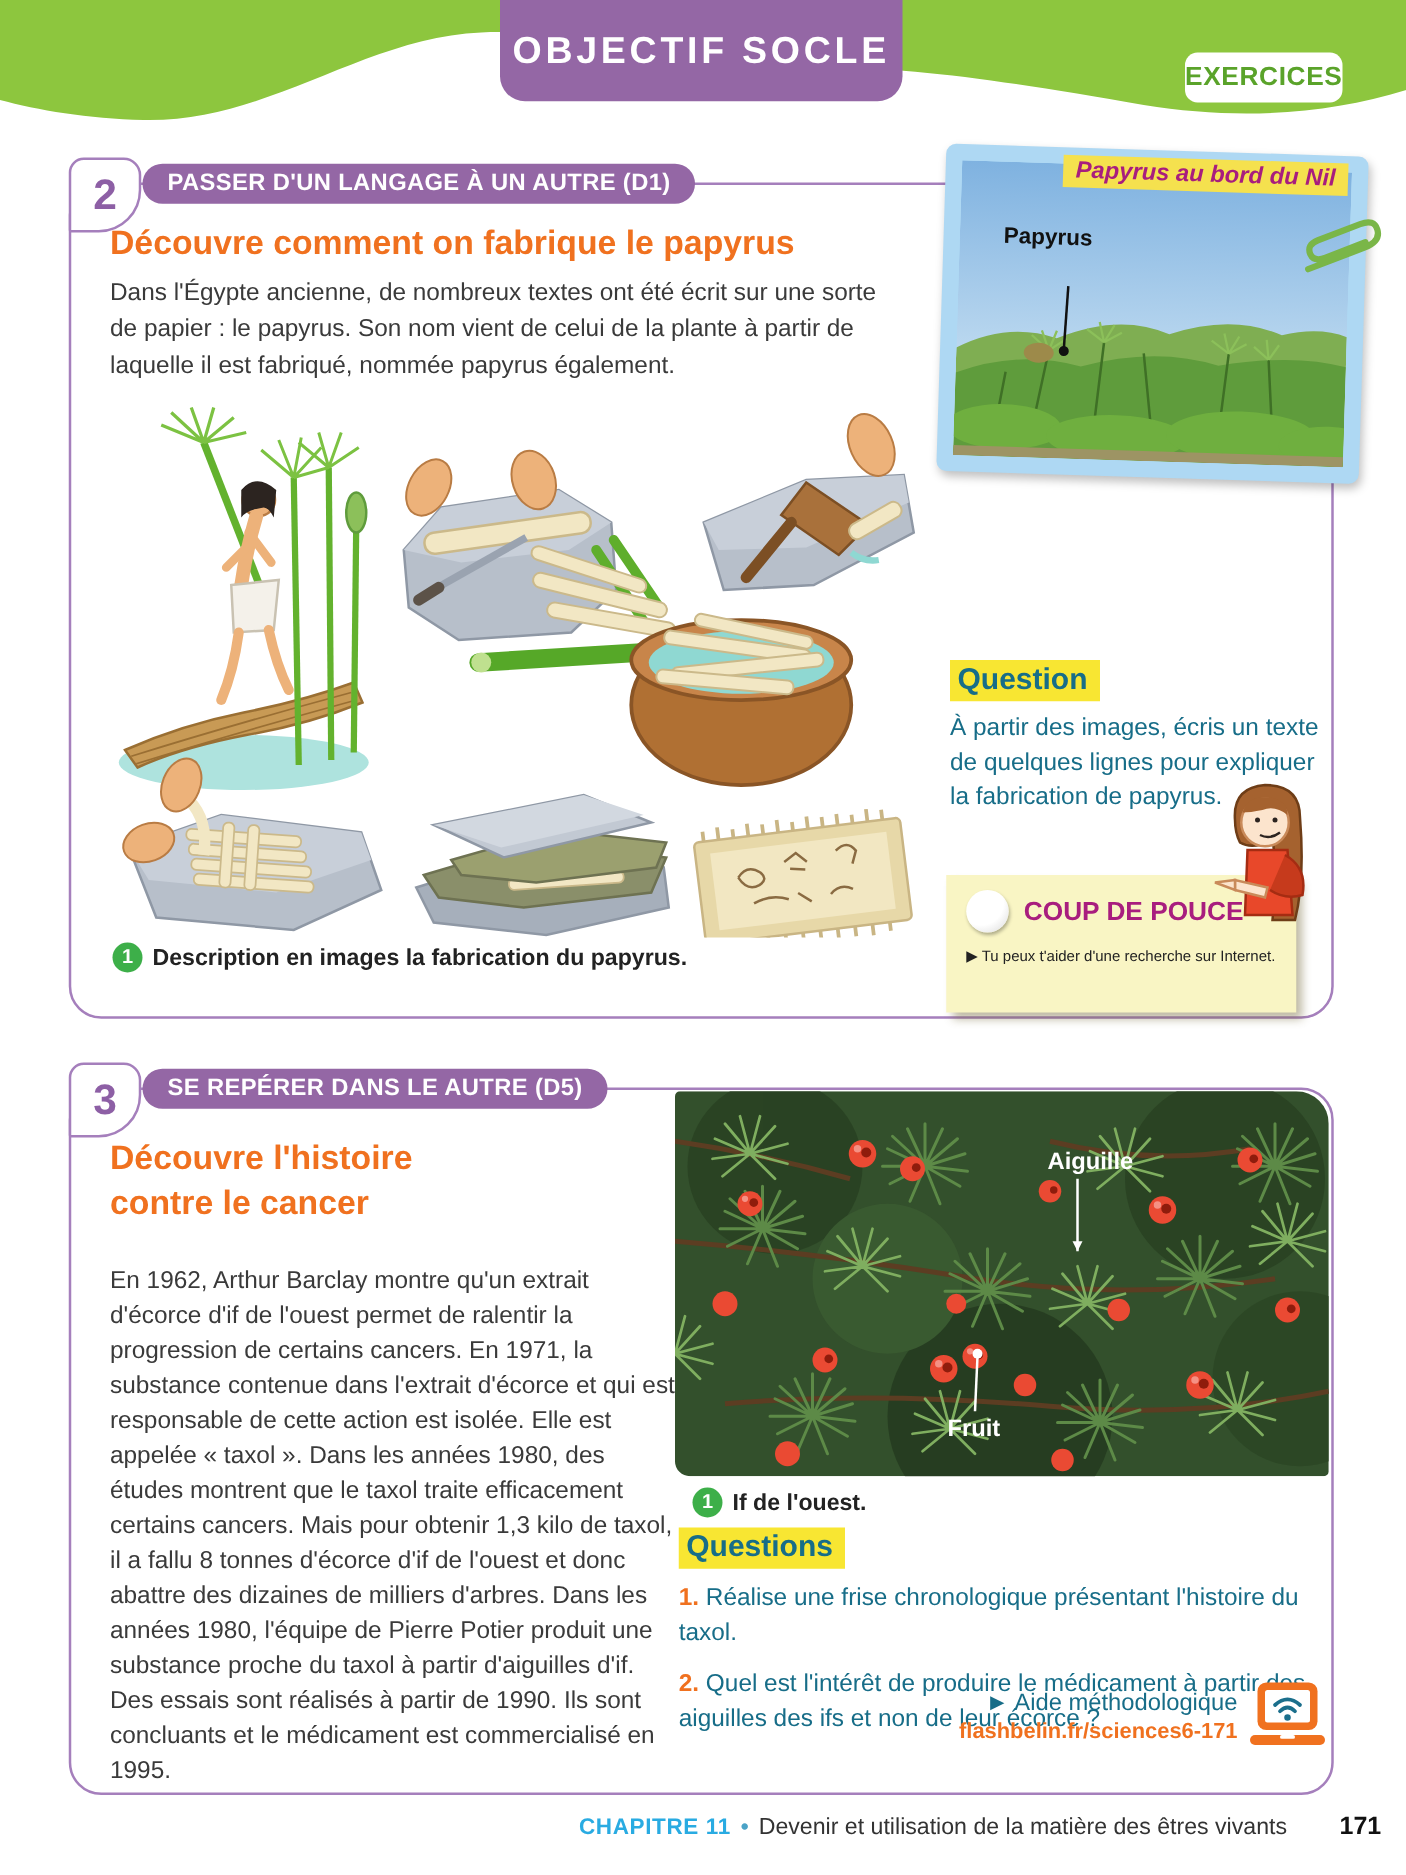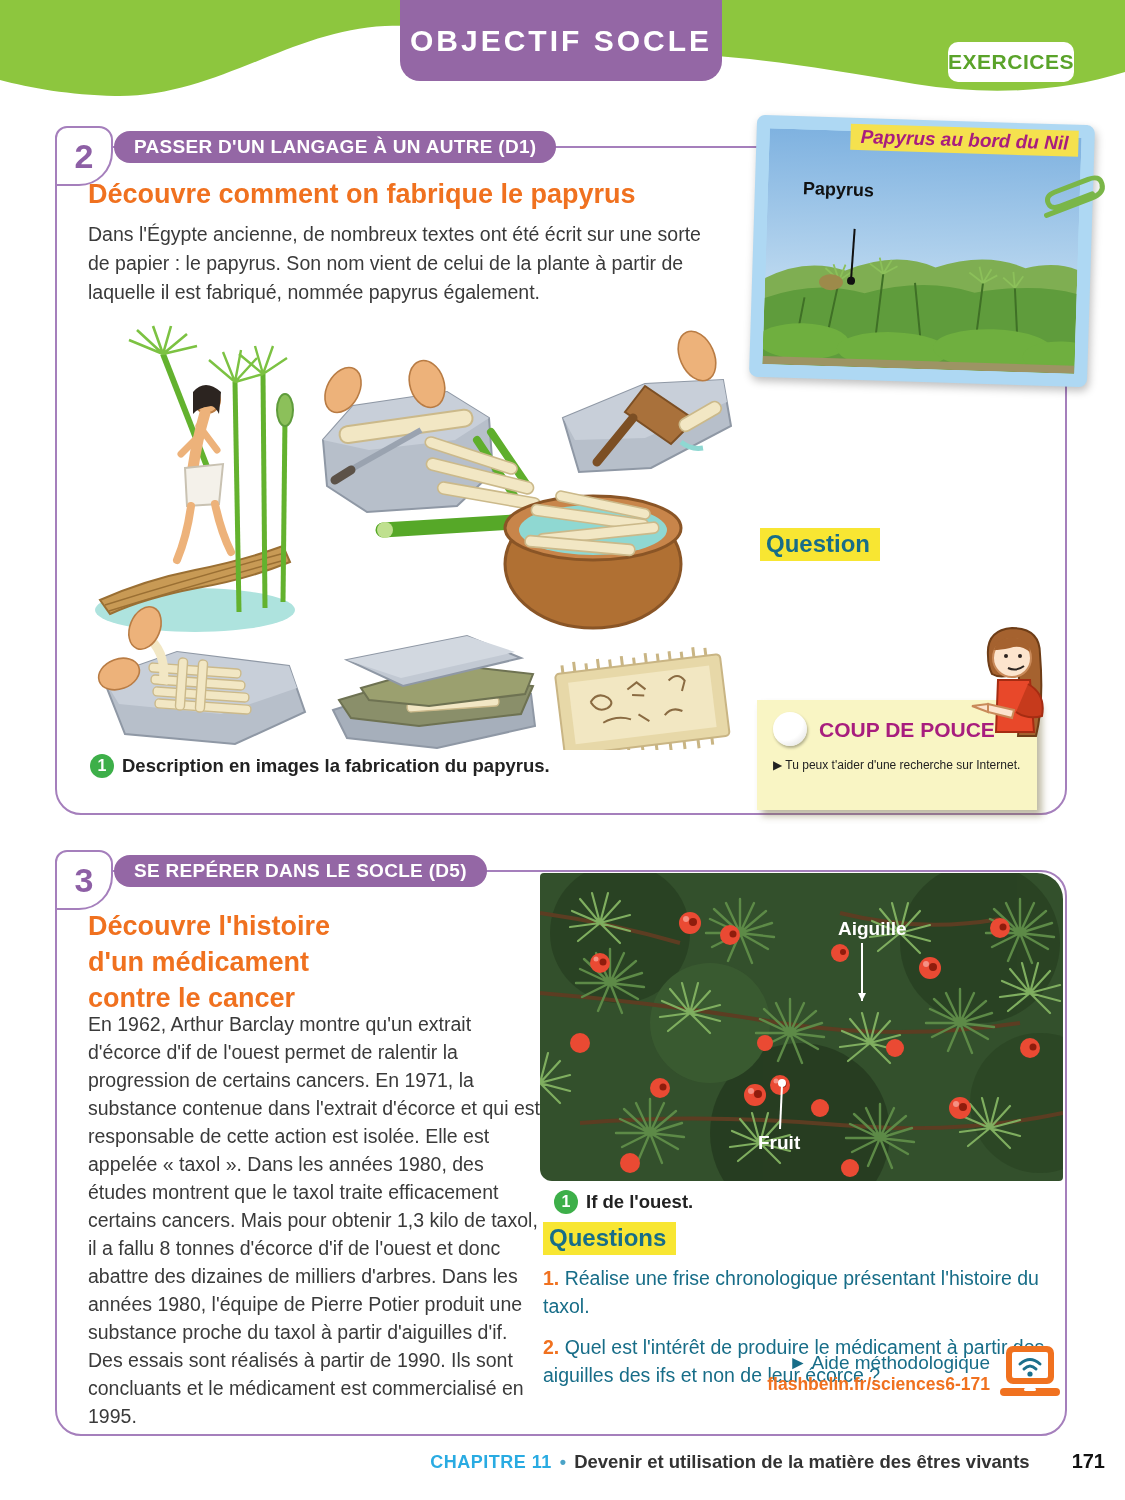--- a/index.html
+++ b/index.html
@@ -62,21 +62,21 @@
   #yew-photo{left:540px;top:872.5px;z-index:2;border-radius:4px 26px 4px 12px;overflow:hidden;}
   #aide-block{left:690px;top:1352px;width:300px;text-align:right;z-index:3;}
   #aide-label{color:#176d88;font-size:19px;font-weight:normal;}
   #aide-url{color:#f0711f;font-size:17.5px;font-weight:bold;}
   #laptop-icon{left:998px;top:1344px;z-index:3;}
 
   
   #footer{left:0;top:1450px;width:1105px;display:flex;justify-content:flex-end;align-items:baseline;gap:8px;}
   #footer .chap{color:#29abe2;font-size:18px;font-weight:bold;letter-spacing:.5px;}
   #footer .sep{color:#4ba3c7;font-size:18px;font-weight:bold;}
-  #footer .chap-title{color:#333;font-size:18.5px;font-weight:bold;}
+  #footer .chap-title{color:#333;font-size:18.5px;font-weight:normal;}
   #footer .pagenum{color:#111;font-size:20px;font-weight:bold;margin-left:34px;}
 </style>
 </head>
 <body>
 
 <div id="page">
 
   <svg id="green-band" class="abs" width="1125" height="110">
     <path d="M0,0 H1125 V72 C1060,92 990,96 915,84 C800,64 720,52 640,54 C560,56 470,22 385,26 C290,30 215,98 115,96 C70,95 30,88 0,80 Z" fill="#8dc63e"></path>
   </svg>
@@ -253,20 +253,21 @@
     <div id="papyrus-label">Papyrus</div>
     <svg id="paperclip" width="80" height="50" viewBox="0 0 80 50">
       <g transform="rotate(-18 40 25)" fill="none" stroke="#7ab648" stroke-width="5" stroke-linecap="round">
         <path d="M8,34 L56,30 Q70,29 70,19 Q70,10 58,11 L22,14 Q12,15 13,23 Q14,30 24,29 L58,26"></path>
       </g>
     </svg>
   </div>
 
   <div class="abs" style="left:760px;top:528px;z-index:3;">
     <span class="q-heading">Question</span>
+    <div class="q-text" style="width:300px;margin-top:8px;">À partir des images, écris un texte de quelques lignes pour expliquer la fabrication de papyrus.</div>
   </div>
 
   <div id="coup-box" class="abs">
     <div id="coup-pin"></div>
     <div id="coup-title">COUP DE POUCE</div>
     <div id="coup-text">
       <span class="q-num" style="color:#222;">▶</span>
       <span>Tu peux t'aider d'une recherche sur Internet.</span>
     </div>
   </div>
@@ -283,26 +284,25 @@
     <path d="M56,86 L30,80 L30,88 L54,94 Z" fill="#fce4cd" stroke="#c98a5a" stroke-width="2"></path>
     <path d="M30,80 L14,82 L30,88 Z" fill="#fce4cd" stroke="#c98a5a" stroke-width="2"></path>
   </svg>
 
   <div id="panel-3" class="abs panel"></div>
 
   <div class="abs num-badge" style="left:55px;top:850px;">
     <span>3</span>
   </div>
   <div class="abs comp-pill" style="left:114px;top:855px;">
-    <span>SE REPÉRER DANS LE SOCLE (D5)</span>
+    <span>SE REPÉRER DANS LE AUTRE (D5)</span>
   </div>
 
   <div class="abs ex-title" style="left:88px;top:908px;">
     <div>Découvre l'histoire</div>
-    <div>d'un médicament</div>
     <div>contre le cancer</div>
   </div>
 
   <div class="abs body-text" style="left:88px;top:1010px;width:452px;line-height:28px;">En 1962, Arthur Barclay montre qu'un extrait d'écorce d'if de l'ouest permet de ralentir la progression de certains cancers. En 1971, la substance contenue dans l'extrait d'écorce et qui est responsable de cette action est isolée. Elle est appelée « taxol ». Dans les années 1980, des études montrent que le taxol traite efficacement certains cancers. Mais pour obtenir 1,3 kilo de taxol, il a fallu 8 tonnes d'écorce d'if de l'ouest et donc abattre des dizaines de milliers d'arbres. Dans les années 1980, l'équipe de Pierre Potier produit une substance proche du taxol à partir d'aiguilles d'if. Des essais sont réalisés à partir de 1990. Ils sont concluants et le médicament est commercialisé en 1995.</div>
 
   <svg id="yew-photo" class="abs" width="523" height="308" viewBox="0 0 523 308">
     <rect width="523" height="308" fill="#33502c"></rect>
     <g opacity="0.7">
       <circle cx="80" cy="60" r="70" fill="#263d20"></circle>
         <circle cx="440" cy="70" r="80" fill="#263d20"></circle>

